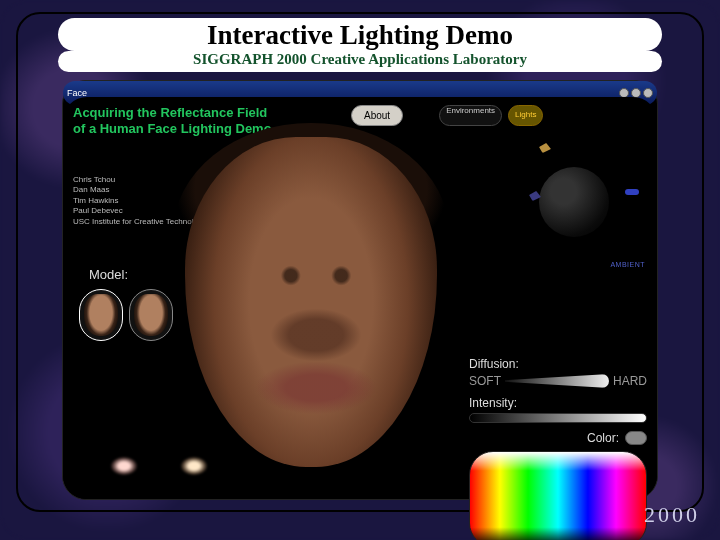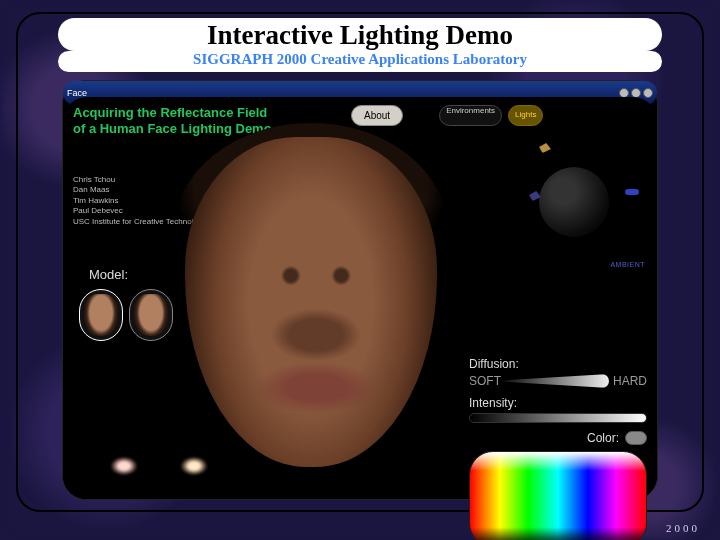--- a/index.html
+++ b/index.html
@@ -35,21 +35,21 @@
     color: #000;
     background: #fff;
     margin: 4px 40px 0 40px;
     padding: 2px 0 0 0;
   }
   .slide-subtitle {
     text-align: center;
     font-family: "Times New Roman", serif;
     font-weight: bold;
     font-size: 15px;
-    color: #3b82f6;
+    color: #14532d;
     background: #fff;
     margin: 0 40px 8px 40px;
     padding: 0 0 4px 0;
   }
 
   .app-window {
     margin: 0 44px;
     background: #000;
     border: 1px solid #222;
     height: 420px;
@@ -174,22 +174,22 @@
 
   .soft-lights { position: absolute; left: 48px; bottom: 24px; display: flex; gap: 44px; }
   .soft-light {
     width: 26px; height: 18px; border-radius: 50%;
     background: radial-gradient(ellipse, #ffe8c8 0 30%, rgba(255,200,150,.3) 60%, transparent 80%);
     filter: blur(1px);
   }
   .soft-light.pinkish { background: radial-gradient(ellipse, #ffd8d0 0 30%, rgba(255,180,170,.3) 60%, transparent 80%); }
 
   .footer-year {
-    position: absolute; right: 20px; bottom: 6px;
-    color: #cfcfe8; font-size: 11px; letter-spacing: 3px;
+    position: absolute; right: 20px; bottom: 12px;
+    color: #cfcfe8; font-size: 22px; letter-spacing: 3px;
     font-family: Georgia, serif;
   }
 </style>
 </head>
 <body>
 
 <div class="bg-blur"></div>
 
 <div class="slide">
   <div class="slide-title">Interactive Lighting Demo</div>

